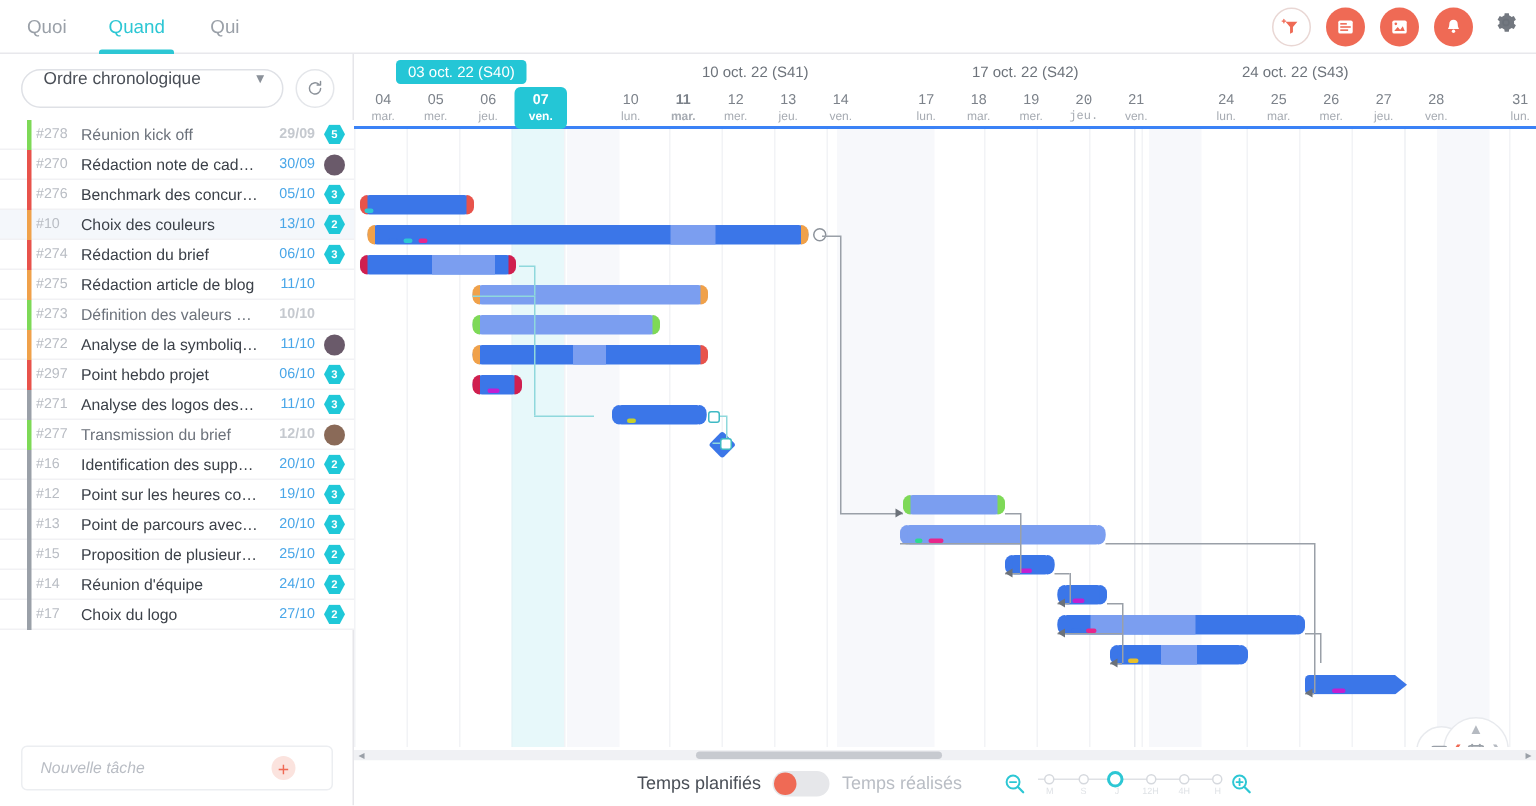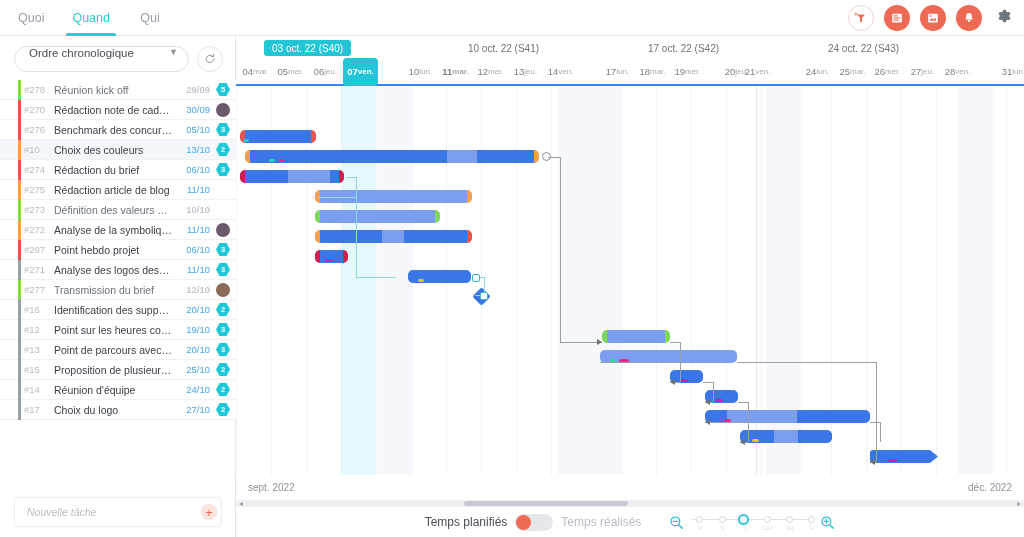--- a/index.html
+++ b/index.html
@@ -87,21 +87,21 @@
     background:#1fc8d8;
     clip-path: polygon(25% 4%, 75% 4%, 100% 50%, 75% 96%, 25% 96%, 0% 50%);
   }
   .badge.avatar { border-radius:50%; overflow:hidden; background:#8a6a58; }
   .badge.avatar.b { background:#6a5a6a; }
   .badge.empty { background:transparent; }
 
   .newtask {
     position:absolute; left:14px; bottom:10px; width:208px; height:30px;
     border:1px solid #eceef1; border-radius:4px; background:#fff;
-    display:flex; align-items:center; padding:0 4px 0 12px;
+    display:flex; align-items:center; padding:0 24px 0 12px;
   }
   .newtask input {
     flex:1 1 auto; border:none; outline:none; font-size:10.5px;
     color:#555; font-style:italic; font-family:"Liberation Sans", sans-serif;
   }
   .newtask input::placeholder { color:#b9bdc4; font-style:italic; }
   .plus-btn {
     width:16px; height:16px; border-radius:50%; background:#fbe3de;
     color:#ef6a55; display:flex; align-items:center; justify-content:center;
     font-size:13px; line-height:1; cursor:pointer; flex:0 0 auto;
@@ -118,21 +118,21 @@
   .wlabel {
     position:absolute; top:0; height:16px; display:flex; align-items:center;
     justify-content:center; font-size:10px; color:#6d737b; white-space:nowrap;
   }
   .wlabel.cur {
     background:#24c6d6; color:#fff; border-radius:3px; padding:0 8px; font-weight:normal;
   }
   .dayrow { position:absolute; left:0; top:22px; height:28px; width:788px; }
   .dcell {
     position:absolute; top:0; height:28px; width:35px;
-    display:flex; flex-direction:row; align-items:center; justify-content:center;
+    display:flex; flex-direction:column; align-items:center; justify-content:center;
     font-size:9px; color:#8d939b; line-height:1.25; cursor:pointer;
   }
   .dcell .dn { font-size:9.5px; color:#7c828a; }
   .dcell .dw { font-size:8px; color:#a6abb2; }
   .dcell.today { background:#24c6d6; border-radius:4px; }
   .dcell.today .dn, .dcell.today .dw { color:#fff;font-weight:bold; }
 
   .gbody { position:absolute; left:0; top:50px; width:788px; height:412px; overflow:hidden; }
   .vgrid { position:absolute; top:0; width:1px; height:412px; background:#f2f3f6; }
   .weekend { position:absolute; top:0; width:35px; height:412px; background:#f7f8fb; }
@@ -475,21 +475,21 @@
             <span class="dw">lun.</span>
           </div>
           <div class="dcell" style="left: 399px;">
             <span class="dn">18</span>
             <span class="dw">mar.</span>
           </div>
           <div class="dcell" style="left: 434px;">
             <span class="dn">19</span>
             <span class="dw">mer.</span>
           </div>
-          <div class="dcell" style="left: 483px;">
+          <div class="dcell" style="left: 469px; font-family: Liberation Mono, monospace;">
             <span class="dn">20</span>
             <span class="dw">jeu.</span>
           </div>
           <div class="dcell" style="left: 504px;">
             <span class="dn">21</span>
             <span class="dw">ven.</span>
           </div>
           <div class="dcell" style="left: 564px;">
             <span class="dn">24</span>
             <span class="dw">lun.</span>
@@ -685,24 +685,20 @@
         <div class="linkh" style="left: 501px; top: 276px; width: 139px;"></div>
         <div class="linkv" style="left: 640px; top: 276px; height: 100px;"></div>
         <div class="linkh" style="left: 634px; top: 376px; width: 6px;"></div>
         <div class="arrowhead" style="top: 372.5px; left: 634px; transform: rotate(180deg);"></div>
         <div class="linkh" style="left: 634px; top: 336px; width: 10px;"></div>
         <div class="linkv" style="left: 644px; top: 336px; height: 20px;"></div>
         <div class="lockicon" style="left: 236px; top: 188px;"></div>
         <div class="lockicon" style="left: 244px; top: 206px;"></div>
       </div>
 
-    <div class="gfooter">
-      <span>sept. 2022</span>
-      <span>déc. 2022</span>
-    </div>
 
     <div class="hscroll">
       <span class="arrow" style="left:3px;">◂</span>
       <span class="arrow" style="right:3px;">▸</span>
       <div class="thumb" style="left:228px; width:164px;"></div>
     </div>
   </div>
 
   <div class="bottombar">
     <div class="toggle-wrap">

